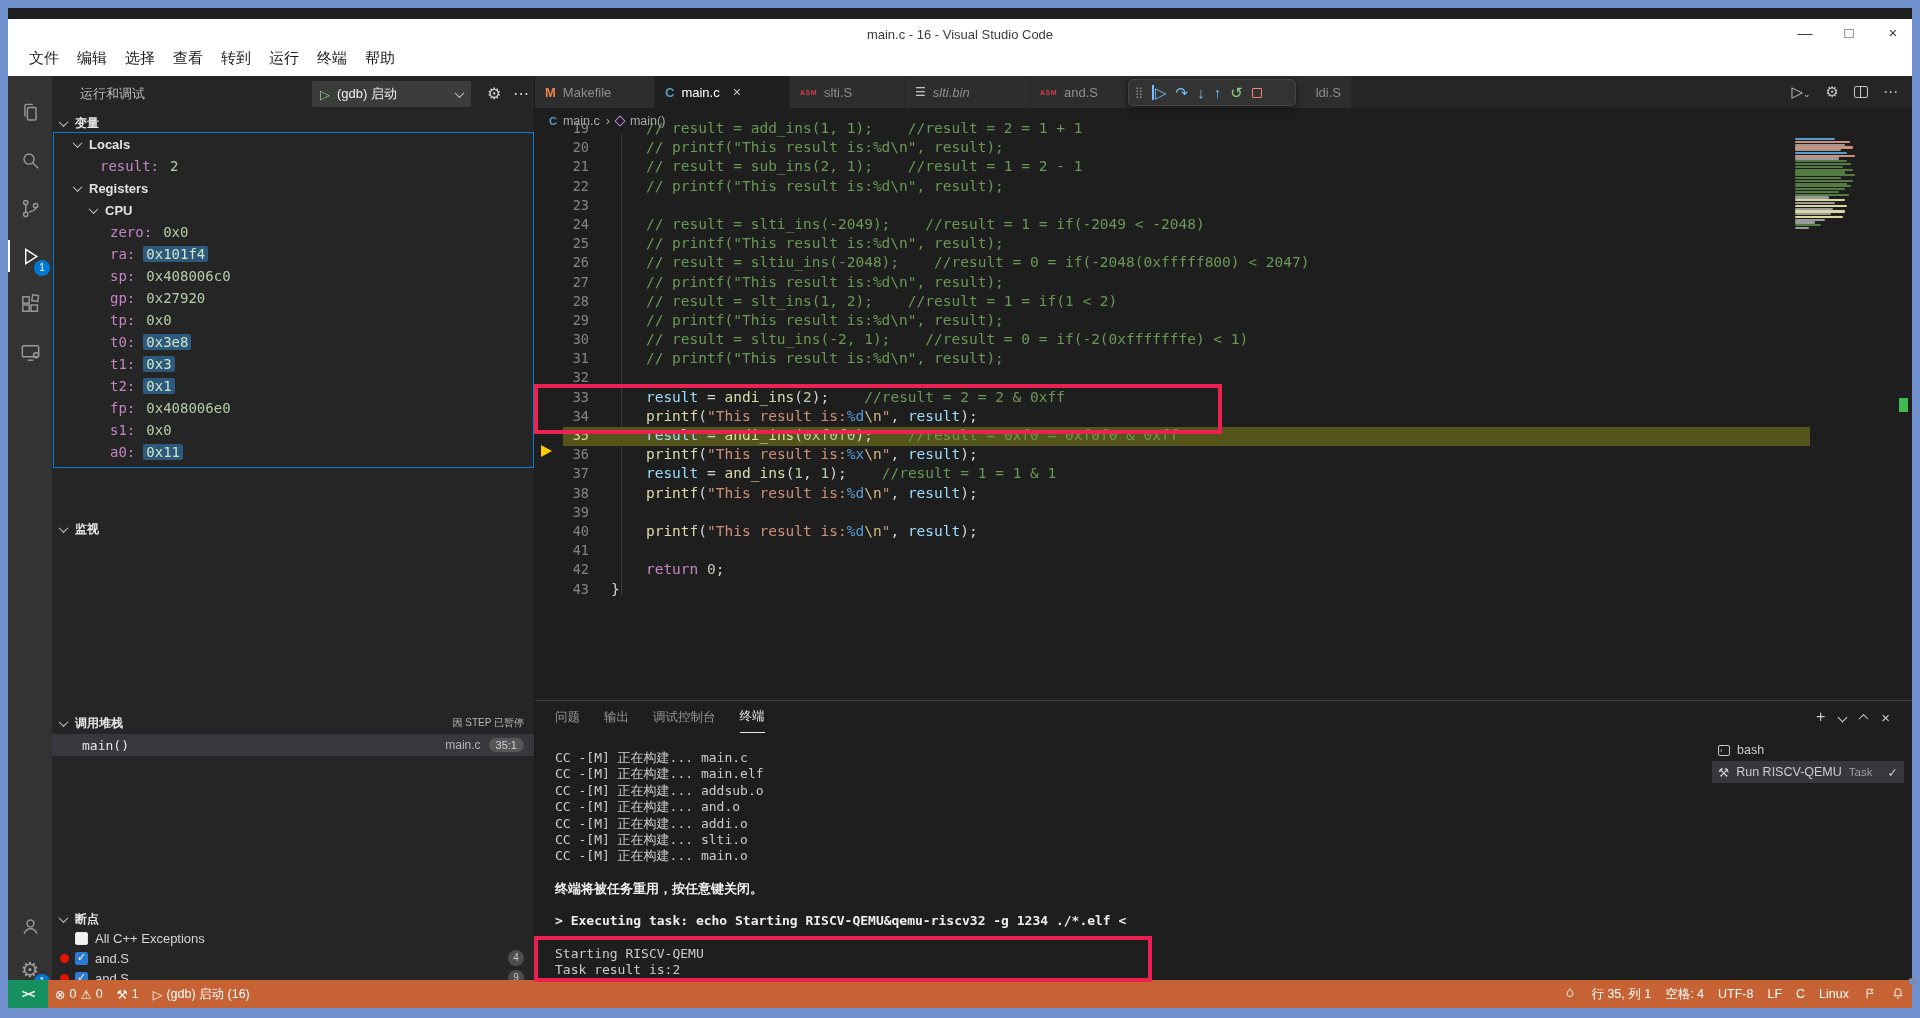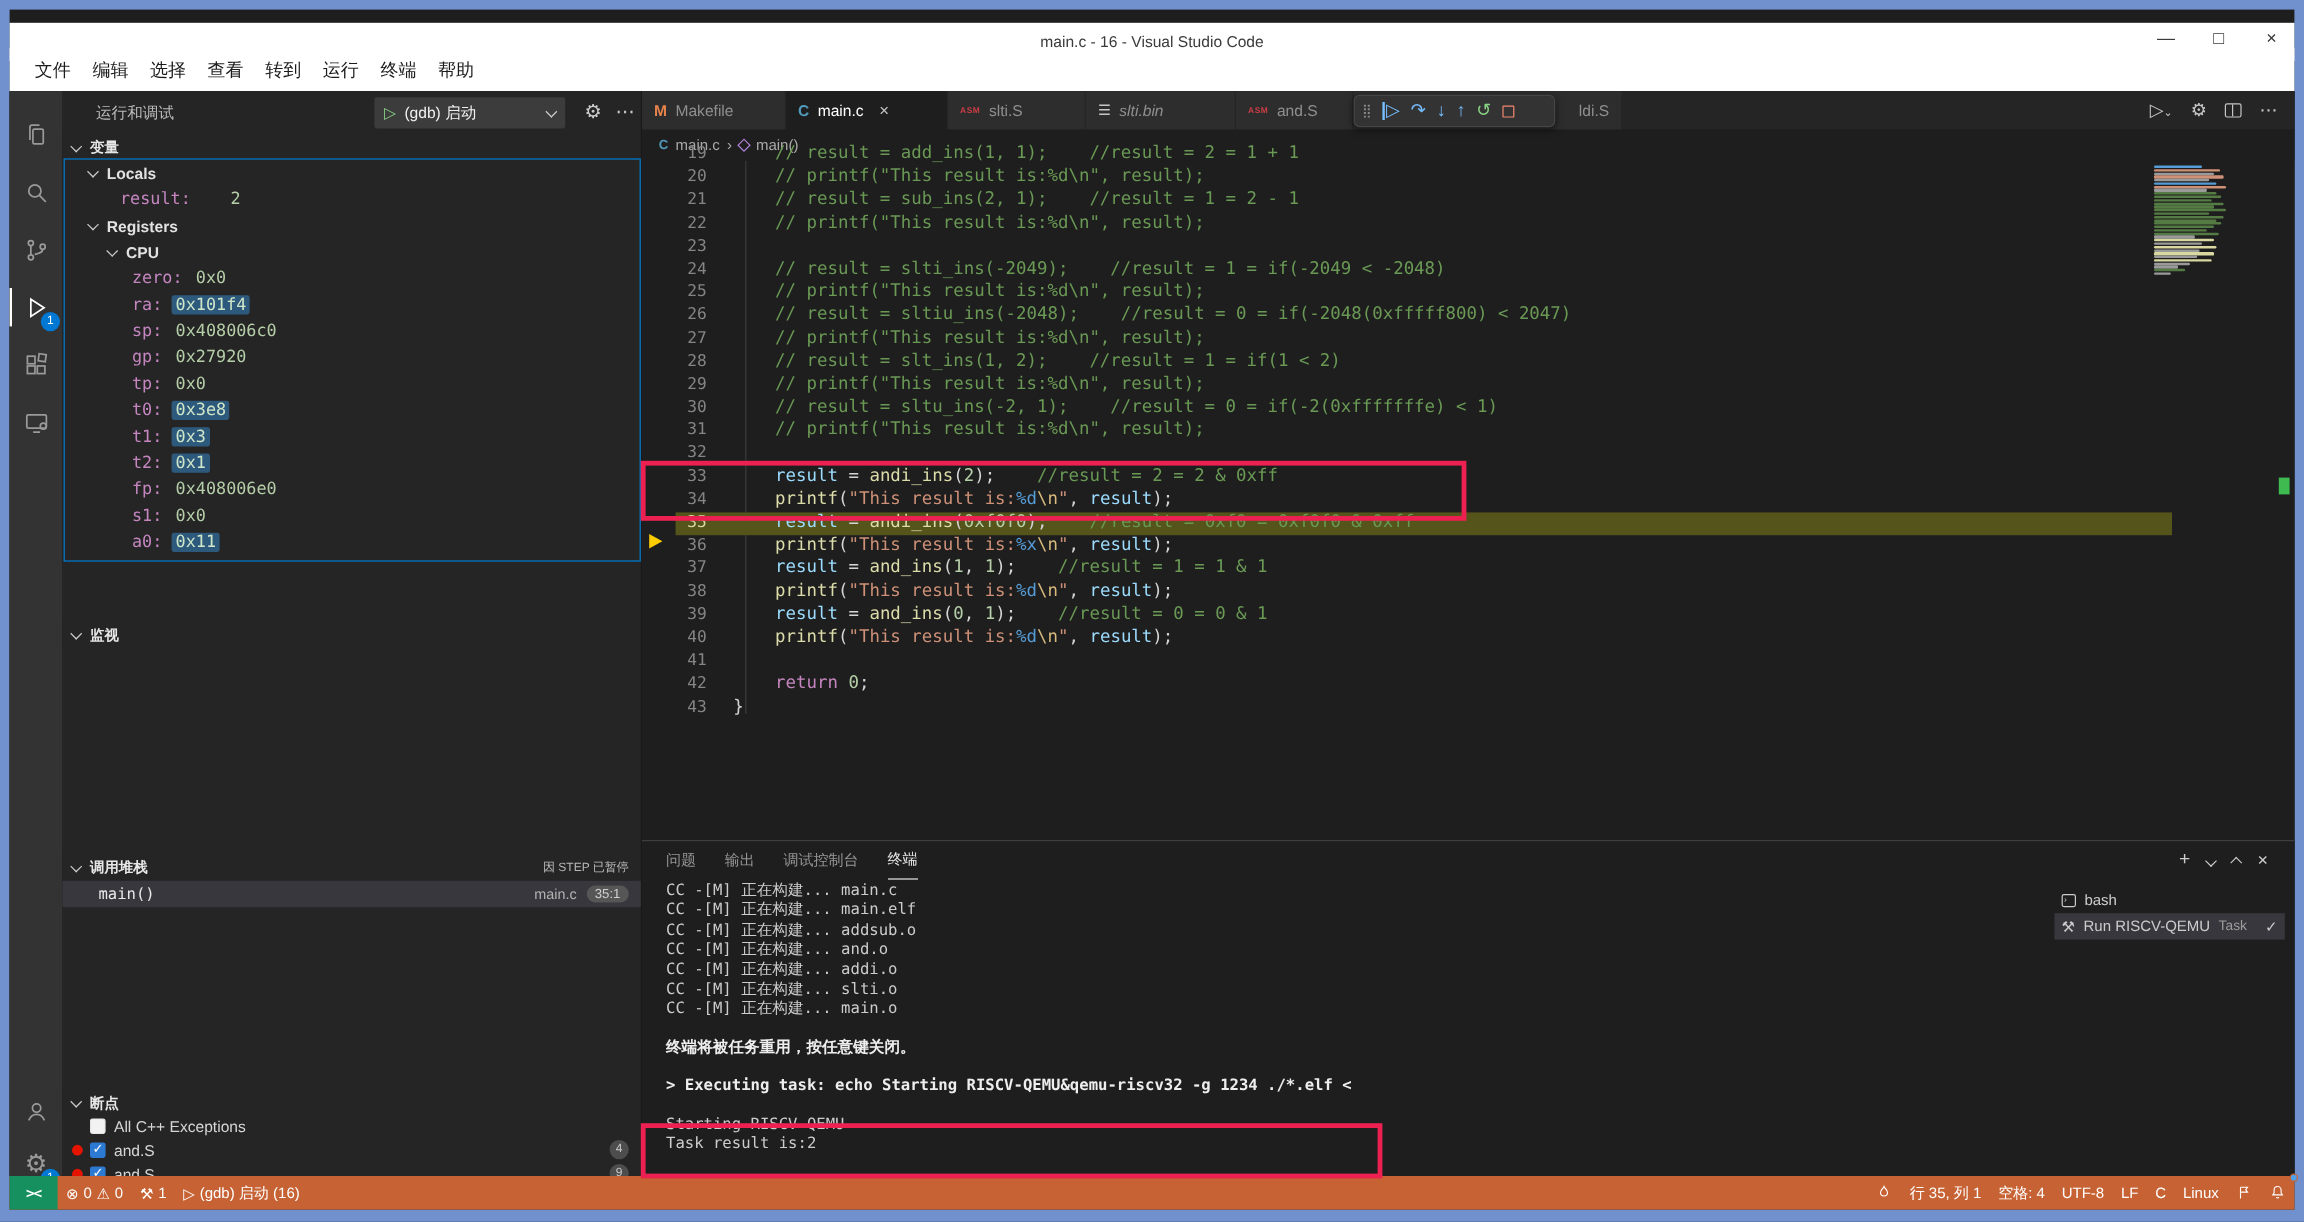--- a/index.html
+++ b/index.html
@@ -98,21 +98,21 @@
   #overview-mark { position:absolute; right:4px; top:322px; width:9px; height:14px; background:#3fba50; }
 
   
   #panel { position:absolute; left:0; top:624px; width:100%; height:280px; background:#1e1e1e; border-top:1px solid #3e3e42; }
   #panel-tabs { position:absolute; left:20px; top:0; height:32px; display:flex; gap:24px; align-items:center; }
   .ptab { font-size:12.5px; color:#969696; height:32px; display:flex; align-items:center; }
   .ptab.active { color:#e7e7e7; border-bottom:1px solid #e7e7e7; }
   #panel-actions { position:absolute; right:22px; top:0; height:32px; display:flex; align-items:center; gap:14px; color:#cccccc; }
   .chev-up { display:inline-block; width:7px; height:7px; border-left:1.5px solid #ccc; border-top:1.5px solid #ccc; transform:rotate(45deg) translate(1px,1px); }
   .chev-dn { display:inline-block; width:7px; height:7px; border-right:1.5px solid #ccc; border-bottom:1.5px solid #ccc; transform:rotate(45deg); }
-  #terminal { position:absolute; left:20px; top:32px; width:1160px; }
+  #terminal { position:absolute; left:20px; top:48px; width:1160px; }
   .tline { height:16.4px; font-family:"DejaVu Sans Mono","Liberation Mono",monospace; font-size:13px; color:#cccccc; white-space:pre; }
   .tline.b { color:#eeeeee; font-weight:bold; }
   #term-list { position:absolute; right:8px; top:38px; width:192px; }
   .term-row { height:22px; display:flex; align-items:center; gap:7px; padding:0 6px; color:#cccccc; font-size:12.5px; }
   .term-row.selected { background:#37373d; }
   .term-ic { width:12px; height:11px; border:1.3px solid #cccccc; border-radius:2px; font-size:7px; line-height:9px; padding-left:1px; color:#ccc; }
   .term-meta { color:#9d9d9d; font-size:11.5px; }
   .term-check { margin-left:auto; }
 
   
@@ -225,21 +225,21 @@
 
       <div class="sec-head" style="top:36px;">
         <span class="chev"></span>
         <span>变量</span>
       </div>
       <div id="variables-box">
           <div class="tree-row" style="padding-left: 20px; text-align: right;">
             <span class="chev"></span>
             <span class="glabel">Locals</span>
           </div>
-          <div class="tree-row" style="padding-left: 46px; gap: 22px;">
+          <div class="tree-row" style="padding-left: 46px;">
             <span class="vname">result:</span>
             <span class="vval">2</span>
           </div>
           <div class="tree-row" style="padding-left: 20px;">
             <span class="chev"></span>
             <span class="glabel">Registers</span>
           </div>
           <div class="tree-row" style="padding-left: 36px;">
             <span class="chev"></span>
             <span class="glabel">CPU</span>
@@ -398,21 +398,21 @@
           <div class="code-line"><span class="ln">29</span><span class="txt"><span class="p">    </span><span class="c">// printf("This result is:%d\n", result);</span></span></div>
           <div class="code-line"><span class="ln">30</span><span class="txt"><span class="p">    </span><span class="c">// result = sltu_ins(-2, 1);    //result = 0 = if(-2(0xfffffffe) &lt; 1)</span></span></div>
           <div class="code-line"><span class="ln">31</span><span class="txt"><span class="p">    </span><span class="c">// printf("This result is:%d\n", result);</span></span></div>
           <div class="code-line"><span class="ln">32</span><span class="txt"></span></div>
           <div class="code-line"><span class="ln">33</span><span class="txt"><span class="p">    </span><span class="v">result</span><span class="p"> = </span><span class="f">andi_ins</span><span class="p">(</span><span class="n">2</span><span class="p">);    </span><span class="c">//result = 2 = 2 &amp; 0xff</span></span></div>
           <div class="code-line"><span class="ln">34</span><span class="txt"><span class="p">    </span><span class="f">printf</span><span class="p">(</span><span class="s">"This result is:</span><span class="d">%d</span><span class="e">\n</span><span class="s">"</span><span class="p">, </span><span class="v">result</span><span class="p">);</span></span></div>
           <div class="code-line cur"><span class="ln">35</span><span class="txt"><span class="p">    </span><span class="v">result</span><span class="p"> = </span><span class="f">andi_ins</span><span class="p">(</span><span class="n">0xf0f0</span><span class="p">);    </span><span class="c">//result = 0xf0 = 0xf0f0 &amp; 0xff</span></span></div>
           <div class="code-line"><span class="ln">36</span><span class="txt"><span class="p">    </span><span class="f">printf</span><span class="p">(</span><span class="s">"This result is:</span><span class="d">%x</span><span class="e">\n</span><span class="s">"</span><span class="p">, </span><span class="v">result</span><span class="p">);</span></span></div>
           <div class="code-line"><span class="ln">37</span><span class="txt"><span class="p">    </span><span class="v">result</span><span class="p"> = </span><span class="f">and_ins</span><span class="p">(</span><span class="n">1</span><span class="p">, </span><span class="n">1</span><span class="p">);    </span><span class="c">//result = 1 = 1 &amp; 1</span></span></div>
           <div class="code-line"><span class="ln">38</span><span class="txt"><span class="p">    </span><span class="f">printf</span><span class="p">(</span><span class="s">"This result is:</span><span class="d">%d</span><span class="e">\n</span><span class="s">"</span><span class="p">, </span><span class="v">result</span><span class="p">);</span></span></div>
-          <div class="code-line"><span class="ln">39</span><span class="txt"><span class="p">    </span><span class="v">result</span><span class="p"> = </span><span class="f">and_ins</span><span class="p">(</span><span class="n">0</span><span class="p">, </span><span class="n">1</span><span class="p">);    </span><span class="c">//result = 0 = 0 &amp; 1</span></span></div>
+          <div class="code-line"><span class="ln">39</span></div>
           <div class="code-line"><span class="ln">40</span><span class="txt"><span class="p">    </span><span class="f">printf</span><span class="p">(</span><span class="s">"This result is:</span><span class="d">%d</span><span class="e">\n</span><span class="s">"</span><span class="p">, </span><span class="v">result</span><span class="p">);</span></span></div>
           <div class="code-line"><span class="ln">41</span><span class="txt"></span></div>
           <div class="code-line"><span class="ln">42</span><span class="txt"><span class="p">    </span><span class="k">return</span><span class="p"> </span><span class="n">0</span><span class="p">;</span></span></div>
           <div class="code-line"><span class="ln">43</span><span class="txt"><span class="p">}</span></span></div>
         </div>
       <div id="cur-arrow"></div>
       <div id="minimap">
           <div class="mm-row" style="width: 40px; background: rgb(86, 156, 214);"></div>
           <div class="mm-row" style="width: 55px; background: rgb(206, 145, 120);"></div>
           <div class="mm-row" style="width: 50px; background: rgb(154, 154, 154);"></div>

